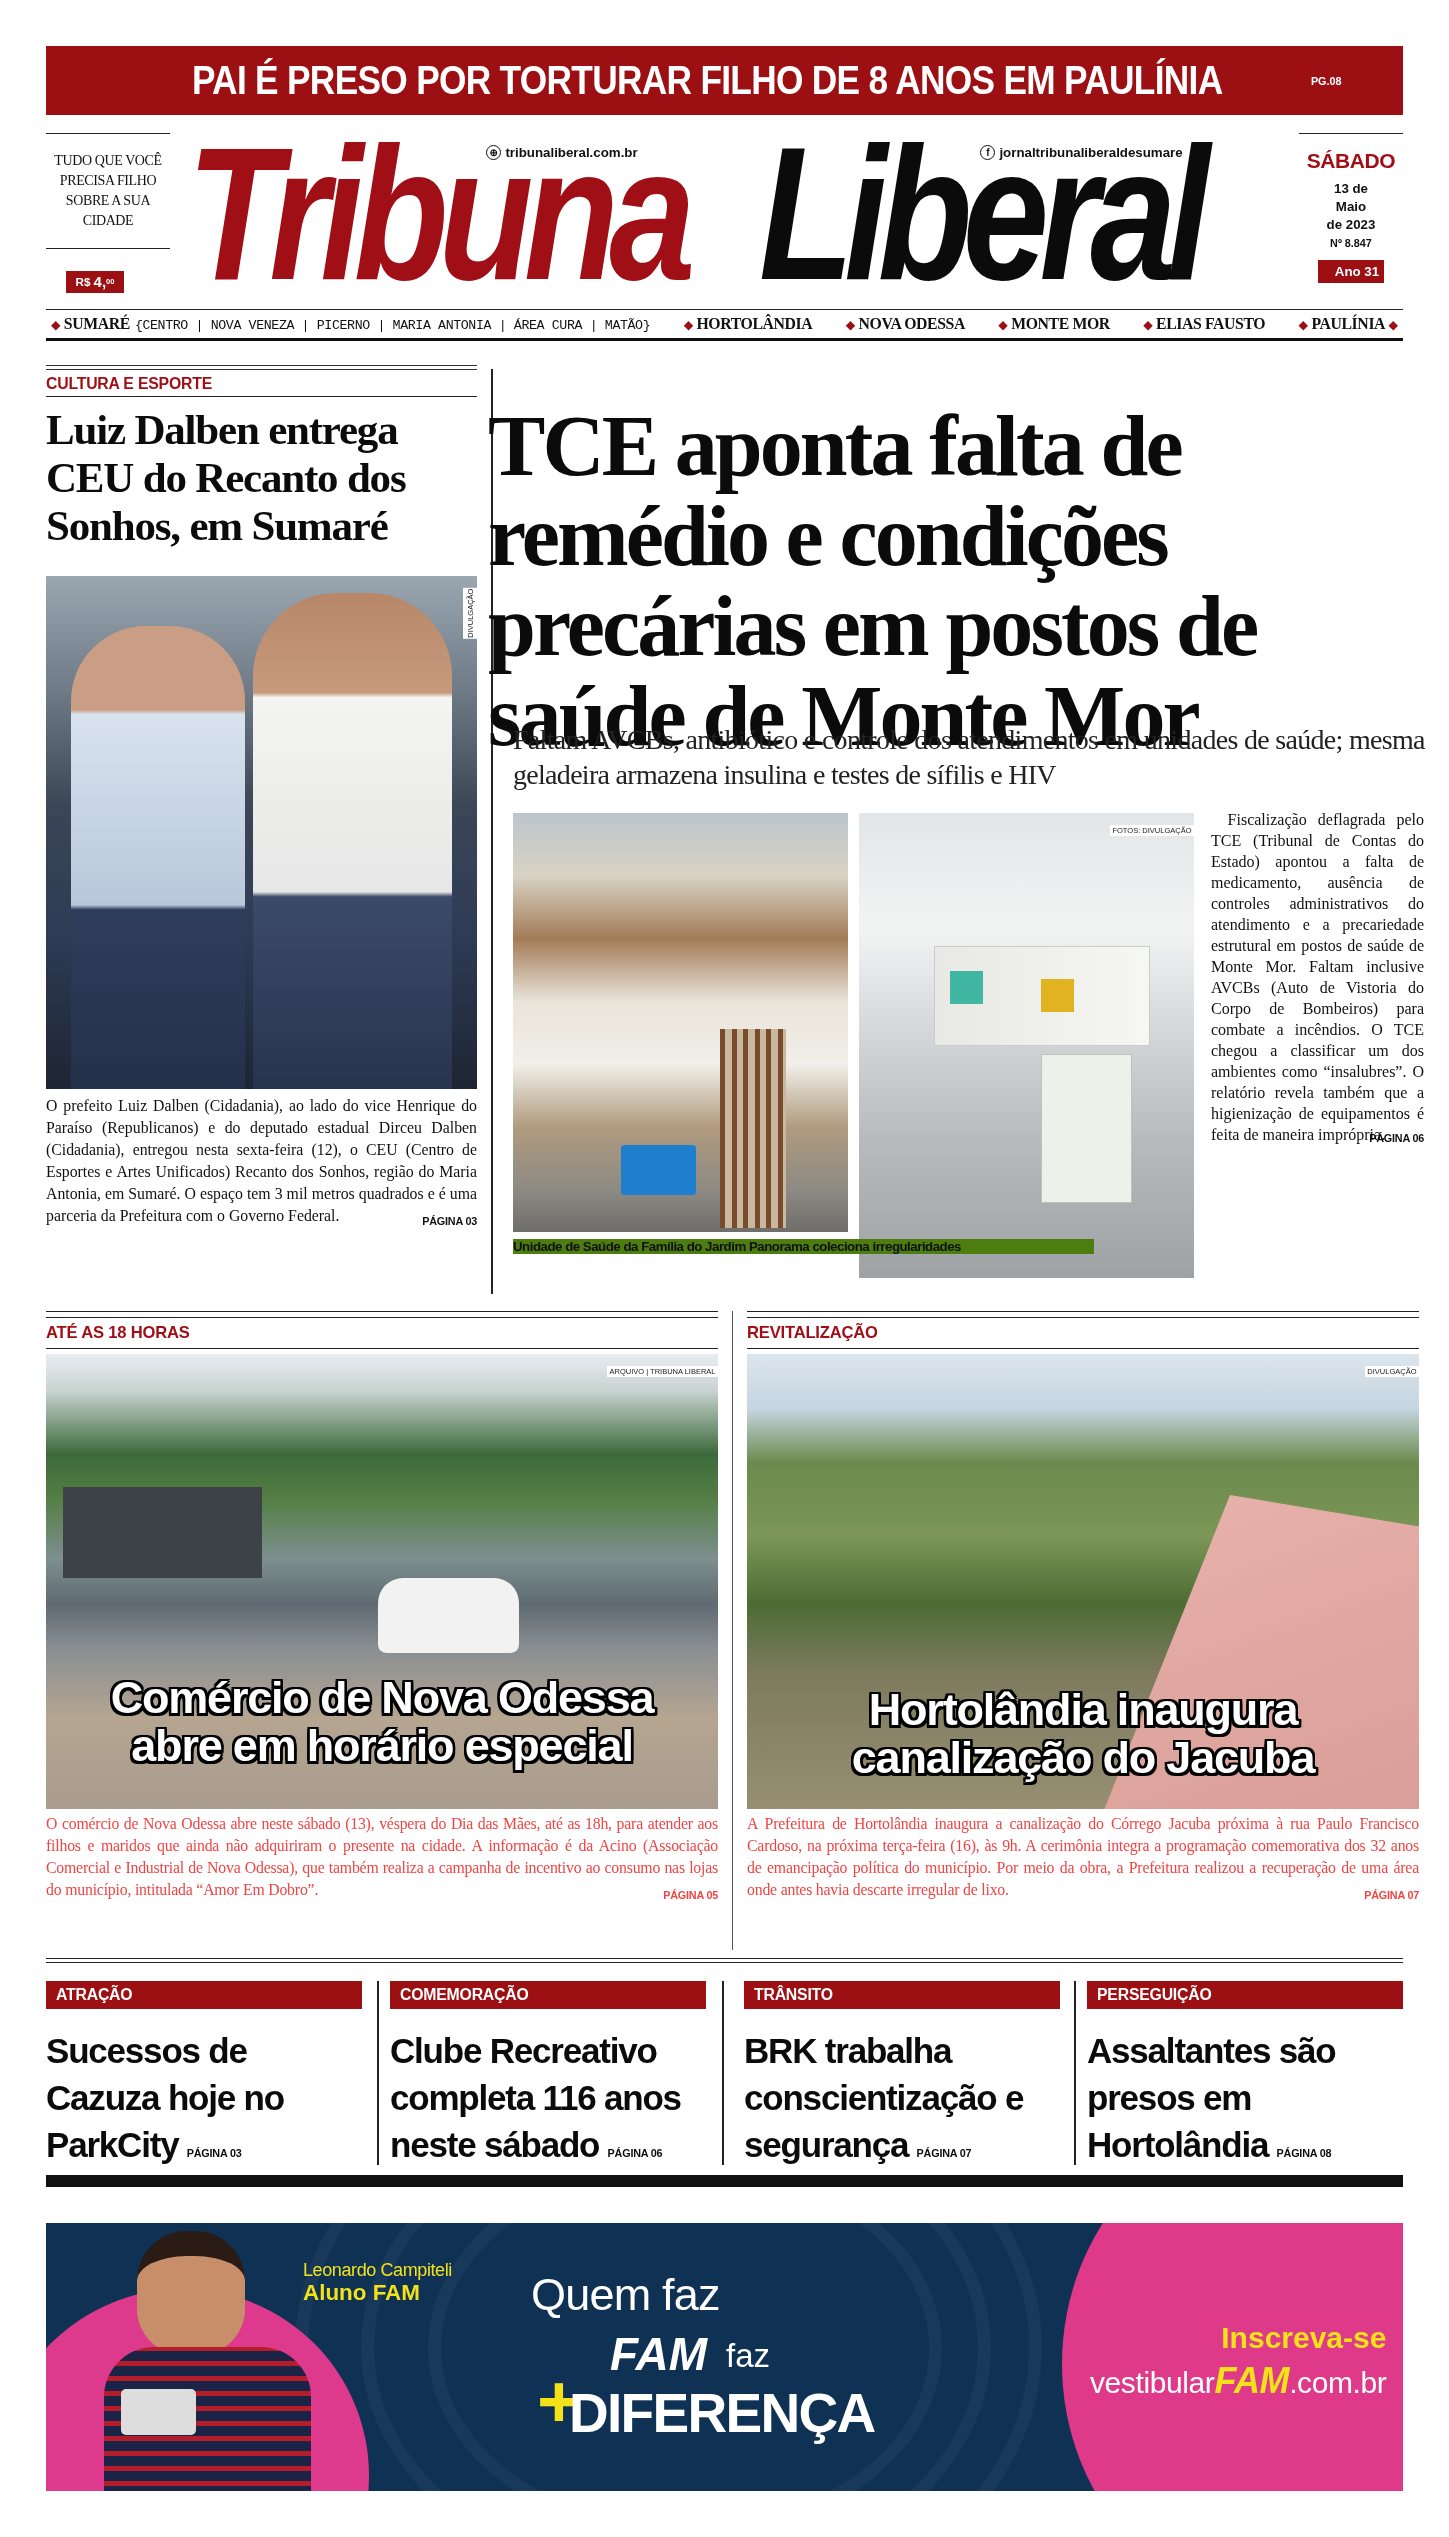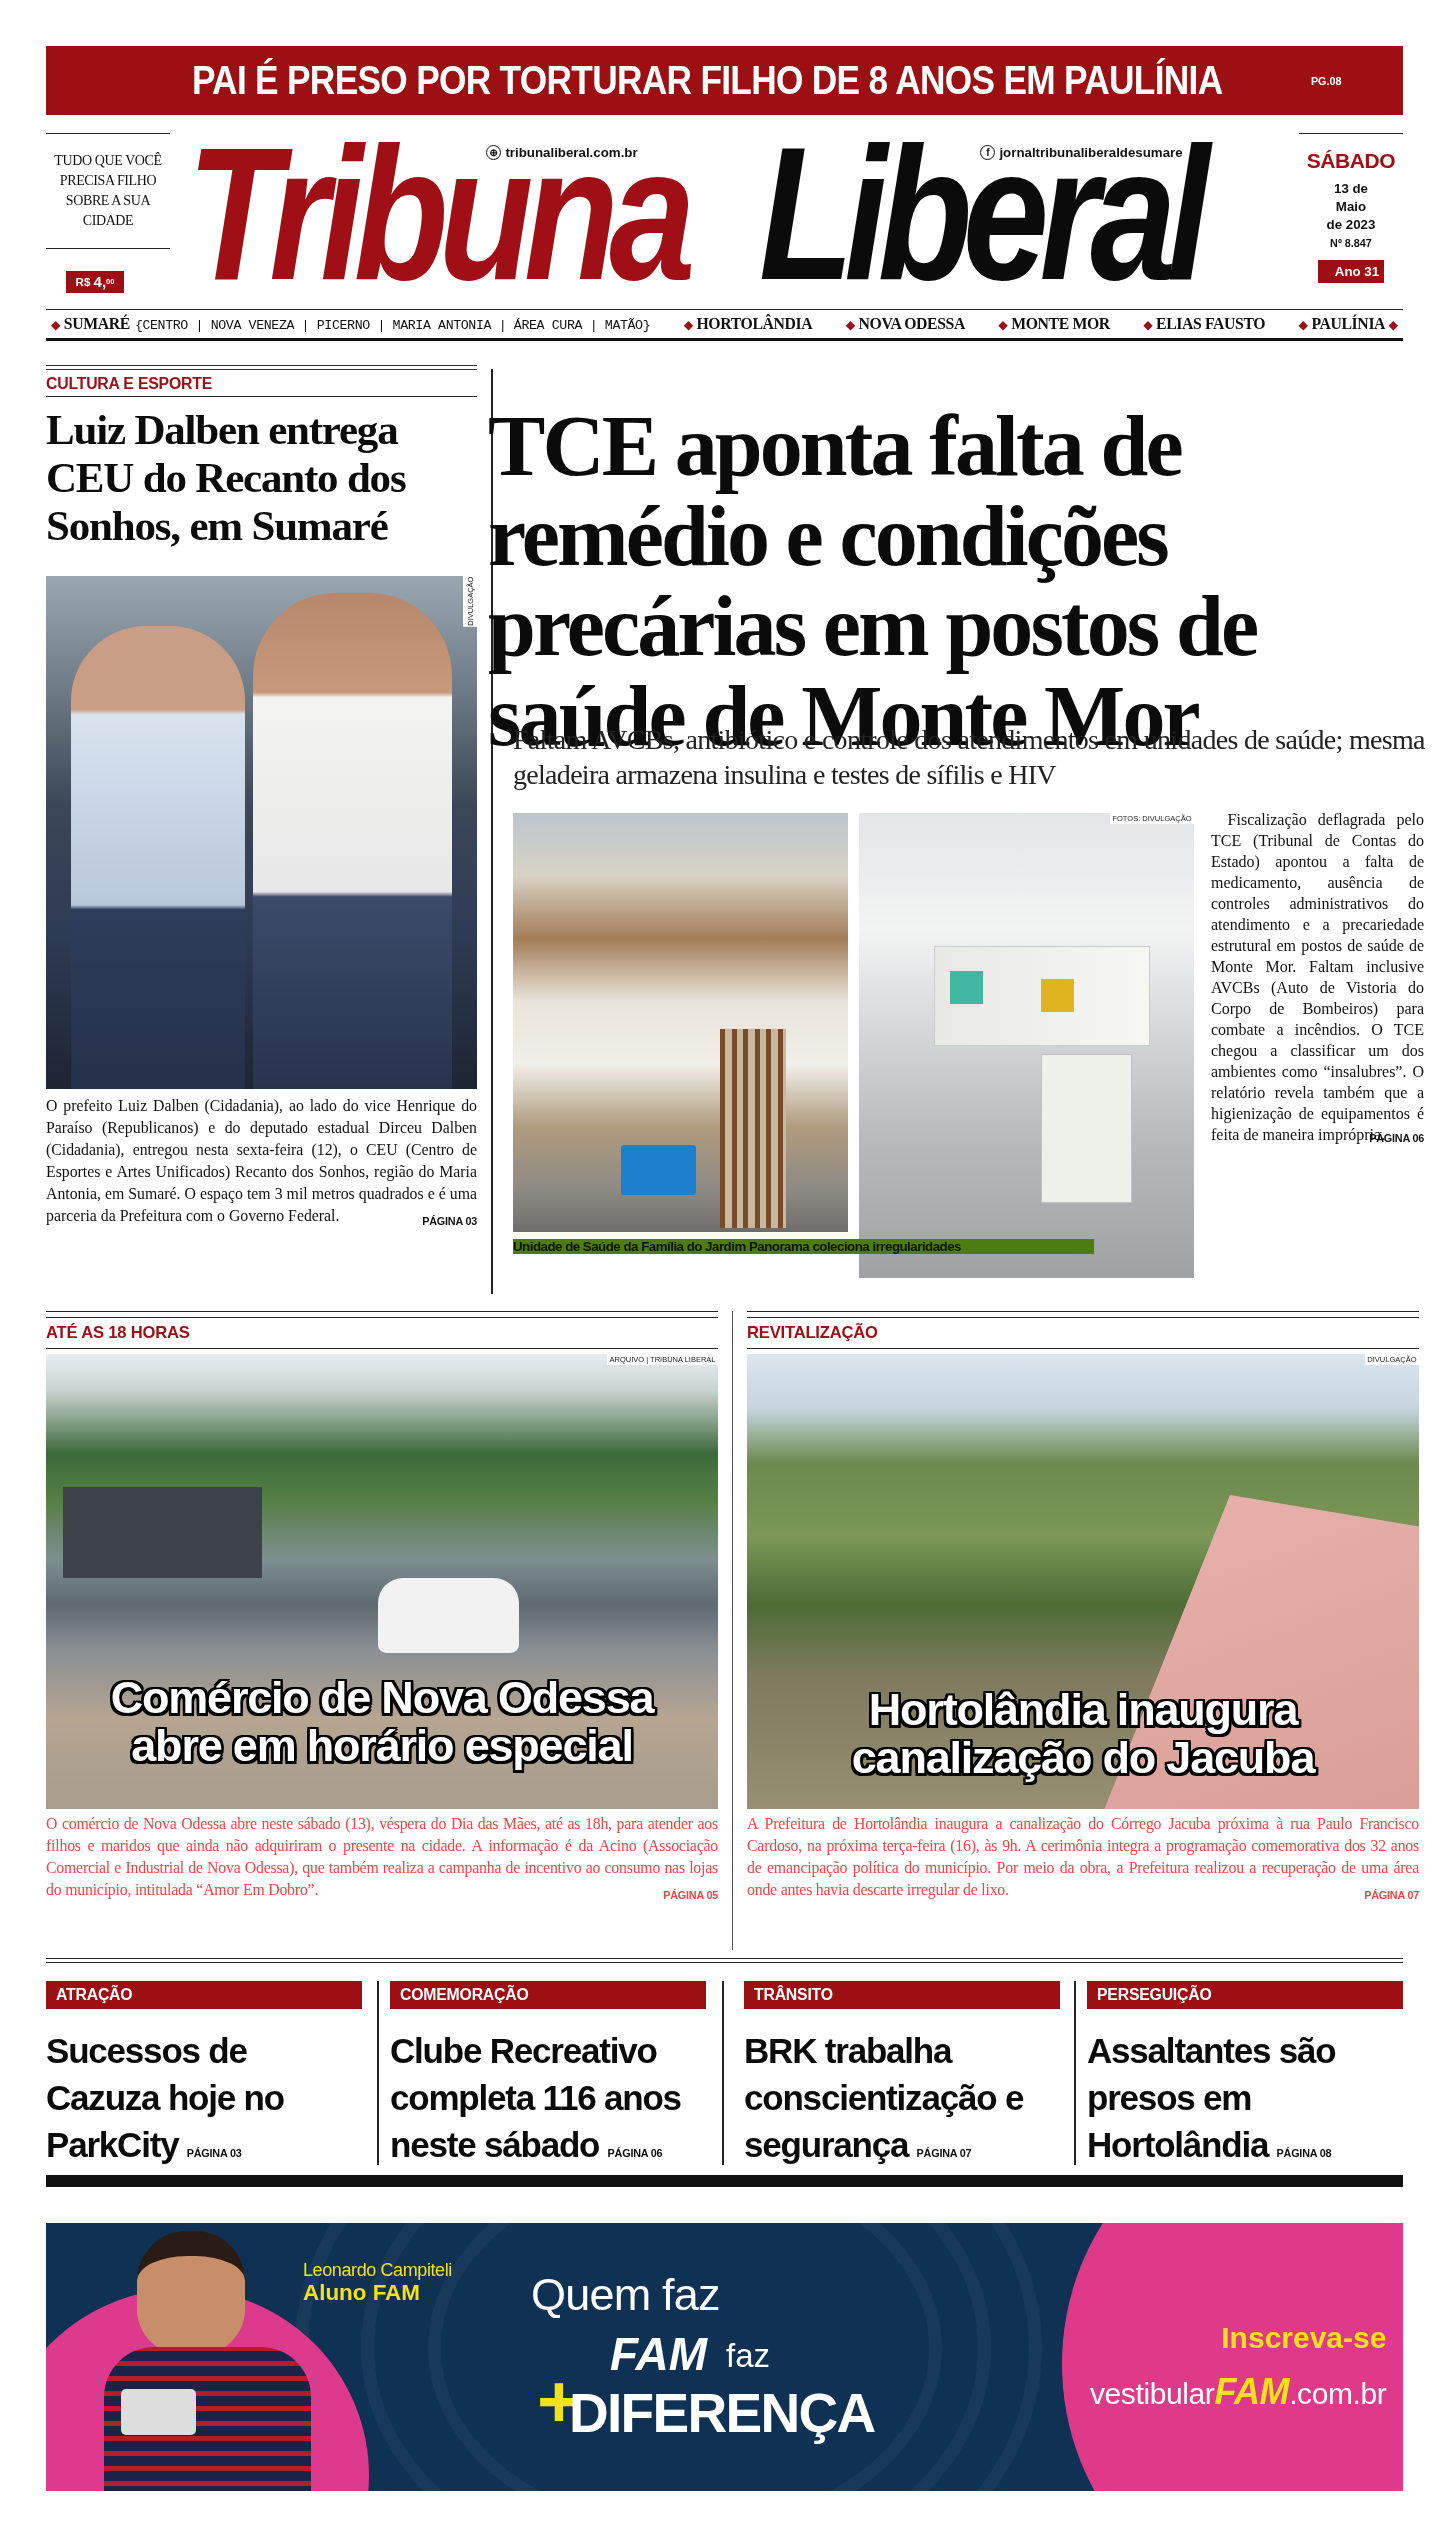--- a/index.html
+++ b/index.html
@@ -44,21 +44,21 @@
   .cities .city { font-family: "Liberation Serif", serif; font-weight: 700; font-size: 15.8px; color: #111; letter-spacing: -0.4px; }
   .cities .sub { font-family: Liberation Mono, monospace; font-size: 13.3px; color: #111; letter-spacing: -0.4px; margin-left: 5px; }
 
   
   .rule-top { height: 5px; border-top: 1.7px solid #333; border-bottom: 1.7px solid #333; }
   .kicker { font-family: "Liberation Sans", sans-serif; font-weight: 700; color: #a10f16; font-size: 15.8px; letter-spacing: -0.2px; }
   .left-story { left: 46px; top: 365px; width: 431px; }
   .left-story .kicker { margin-top: 5px; padding-bottom: 3.3px; border-bottom: 1.7px solid #222; }
   .left-story h2 { font-family: "Liberation Serif", serif; font-weight: 700; font-size: 43px; line-height: 48px; letter-spacing: -1.2px; margin-top: 8.3px; color: #0b0b0b; }
   .photo { position: absolute; overflow: hidden; }
-  .photo-credit { position: absolute; background: #fff; font-family: "Liberation Sans", sans-serif; font-size: 7.5px; color: #222; padding: 0.8px 2.5px; }
+  .photo-credit { position: absolute; background: #fff; font-family: "Liberation Sans", sans-serif; font-size: 7.5px; color: #222; padding: 0.8px 2.5px; margin-top: 12px; }
   .left-photo { left: 46px; top: 576px; width: 431px; height: 513px;
     background: linear-gradient(180deg, #9aa6b0 0%, #6f7b86 22%, #3b4656 45%, #2e3b55 70%, #1e2533 100%); }
   .left-photo .p1 { position:absolute; left: 25px; top: 50px; width: 174px; height: 465px; border-radius: 75px 75px 0 0; background: linear-gradient(180deg,#c99e84 0%, #c99e84 18%, #d9e3ef 19%, #b8c7da 60%, #2f3d5c 61%, #25314a 100%); }
   .left-photo .p2 { position:absolute; left: 207px; top: 16.6px; width: 199px; height: 498px; border-radius: 83px 83px 0 0; background: linear-gradient(180deg,#b8876a 0%, #c79a7d 20%, #f4f4f2 21%, #e6e7e6 60%, #3c4a6a 61%, #28344e 100%); }
   .left-caption { left: 46px; top: 1095px; width: 431px; font-size: 15.8px; line-height: 22px; text-align: justify; color: #111; }
   .pagina { font-family: "Liberation Sans", sans-serif; font-weight: 700; font-size: 10.8px; letter-spacing: -0.2px; float: right; margin-top: 5px; }
 
   .vsep1 { left: 491px; top: 369px; width: 1.7px; height: 925px; background: #222; }
 
   
@@ -120,21 +120,21 @@
   .ad .person .cam { position: absolute; left: 50px; top: 166px; width: 75px; height: 46px; background: #ddd; border-radius: 5px; }
   .ad .student { position: absolute; left: 257px; top: 37px; font-family: "Liberation Sans", sans-serif; color: #f3e11a; line-height: 21.6px; }
   .ad .student .n { font-size: 18px; letter-spacing: -0.4px; }
   .ad .student .a { font-size: 22.4px; font-weight: 700; }
   .ad .quem { position: absolute; left: 485px; top: 46px; font-family: "Liberation Sans", sans-serif; color: #fff; font-size: 45px; letter-spacing: -0.8px; }
   .ad .fam { position: absolute; left: 564px; top: 104px; font-family: "Liberation Sans", sans-serif; color: #fff; font-size: 46px; font-style: italic; font-weight: 700; }
   .ad .faz { position: absolute; left: 680px; top: 114px; font-family: "Liberation Sans", sans-serif; color: #fff; font-size: 33px; }
   .ad .plus { position: absolute; left: 491px; top: 145px; width: 33px; height: 66px; color: #f3e11a; font-size: 75px; font-weight: 700; line-height: 66px; font-family: "Liberation Sans", sans-serif; }
   .ad .dif { position: absolute; left: 523px; top: 158px; font-family: "Liberation Sans", sans-serif; color: #fff; font-size: 55px; font-weight: 700; letter-spacing: -1.7px; }
   .ad .insc { position: absolute; right: 16.6px; top: 98px; font-family: "Liberation Sans", sans-serif; font-weight: 700; color: #f3e11a; font-size: 30px; }
-  .ad .url { position: absolute; right: 16.6px; top: 148px; font-family: "Liberation Sans", sans-serif; color: #fff; font-size: 30px; letter-spacing: -0.4px; }
+  .ad .url { position: absolute; right: 16.6px; top: 137px; font-family: "Liberation Sans", sans-serif; color: #fff; font-size: 30px; letter-spacing: -0.4px; }
   .ad .url b { color: #f3e11a; font-style: italic; font-size: 36px; }
 </style>
 </head>
 <body>
 
 <div class="abs top-banner">
   <span class="hl">PAI É PRESO POR TORTURAR FILHO DE 8 ANOS EM PAULÍNIA</span>
   <span class="pg">PG.08</span>
 </div>
 

